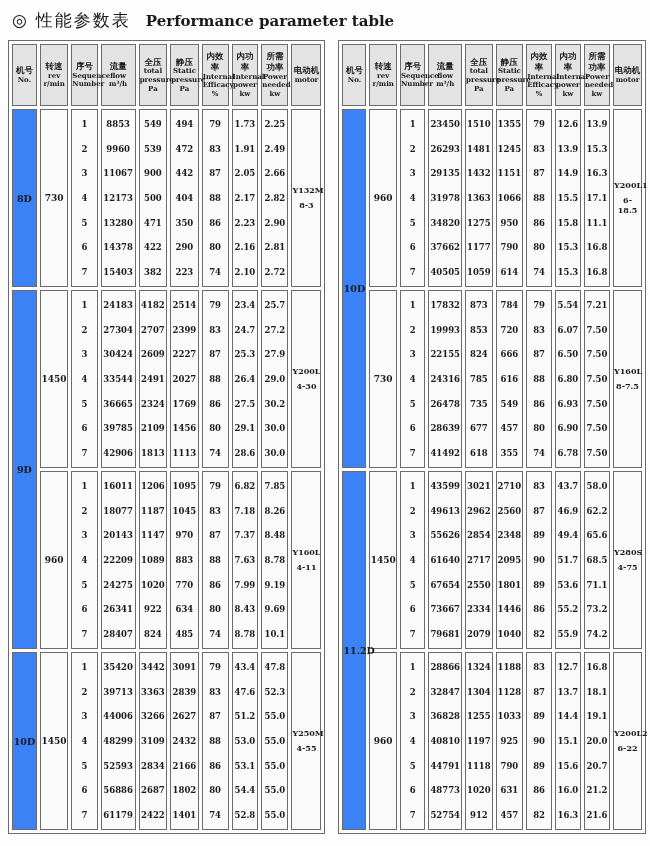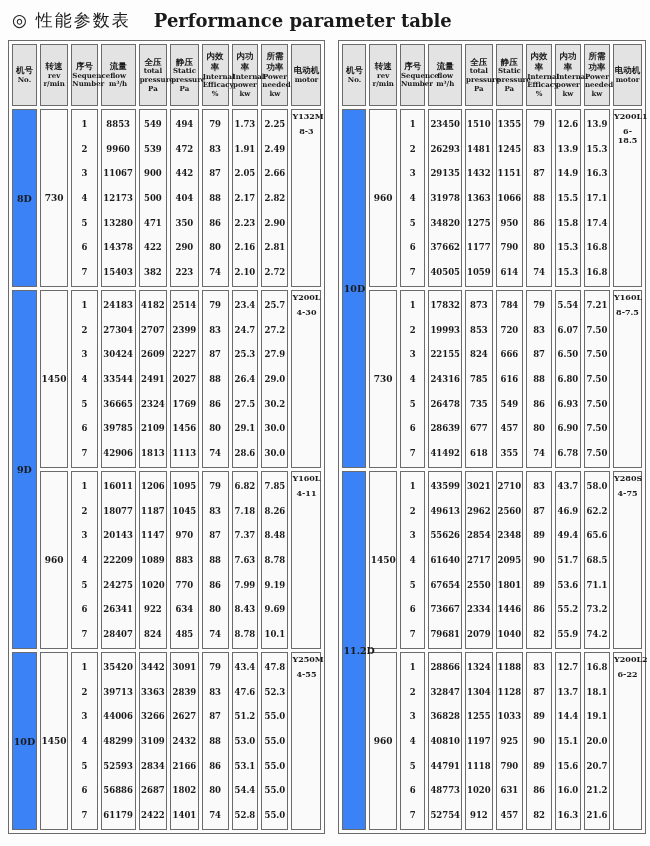--- a/index.html
+++ b/index.html
@@ -9,21 +9,21 @@
   }
   .title-row{
     display:flex;align-items:center;gap:9px;
     padding:9px 0 4px 12px;
   }
   .bullet{
     font-family:"DejaVu Sans",sans-serif;font-size:17px;line-height:1;
     color:#222;font-weight:bold;
   }
   .title-zh{font-size:17px;font-weight:normal;letter-spacing:2px;}
-  .title-en{font-size:18px;font-weight:bold;margin-left:14px;}
+  .title-en{font-size:15px;font-weight:bold;margin-left:6px;}
   .tables{display:flex;gap:13px;padding:4px 4px 0 8px;align-items:flex-start;}
   table{
     border-collapse:separate;border-spacing:3px;
     border:1px solid #6b6b6b;background:#fdfdfd;table-layout:fixed;
   }
   #table-0{width:318px;}
   #table-1{width:308px;}
   th,td{border:1px solid #6b6b6b;padding:0;vertical-align:middle;text-align:center;}
   th{
     background:#e3e3e3;font-weight:bold;height:60px;
@@ -32,21 +32,21 @@
   th .zh{font-size:8.5px;}
   td.machine{
     background:#3b82f6;font-size:9.5px;font-weight:bold;
   }
   td.cell{background:#fafafa;font-size:8.5px;font-weight:bold;}
   tr.block{height:178px;}
   .stack{
     display:flex;flex-direction:column;justify-content:space-around;
     height:172px;
   }
-  .stack.center{justify-content:flex-start;gap:6px;}
+  .stack.center{justify-content:center;gap:6px;}
   .motor-line{font-size:8px;font-weight:bold;line-height:1.15;}
 </style>
 </head>
 <body>
 
 <div class="page">
   <div class="title-row">
     <span class="bullet">◎</span>
     <span class="title-zh">性能参数表</span>
     <span class="title-en">Performance parameter table</span>
@@ -613,21 +613,21 @@
                 <div>15.3</div>
                 <div>15.3</div>
               </div>
             </td>
             <td class="cell">
               <div class="stack">
                 <div>13.9</div>
                 <div>15.3</div>
                 <div>16.3</div>
                 <div>17.1</div>
-                <div>17.4</div>
+                <div>11.1</div>
                 <div>16.8</div>
                 <div>16.8</div>
               </div>
             </td>
             <td class="cell">
               <div class="stack center">
                 <div class="motor-line">Y200L1</div>
                 <div class="motor-line">6-18.5</div>
               </div>
             </td>

